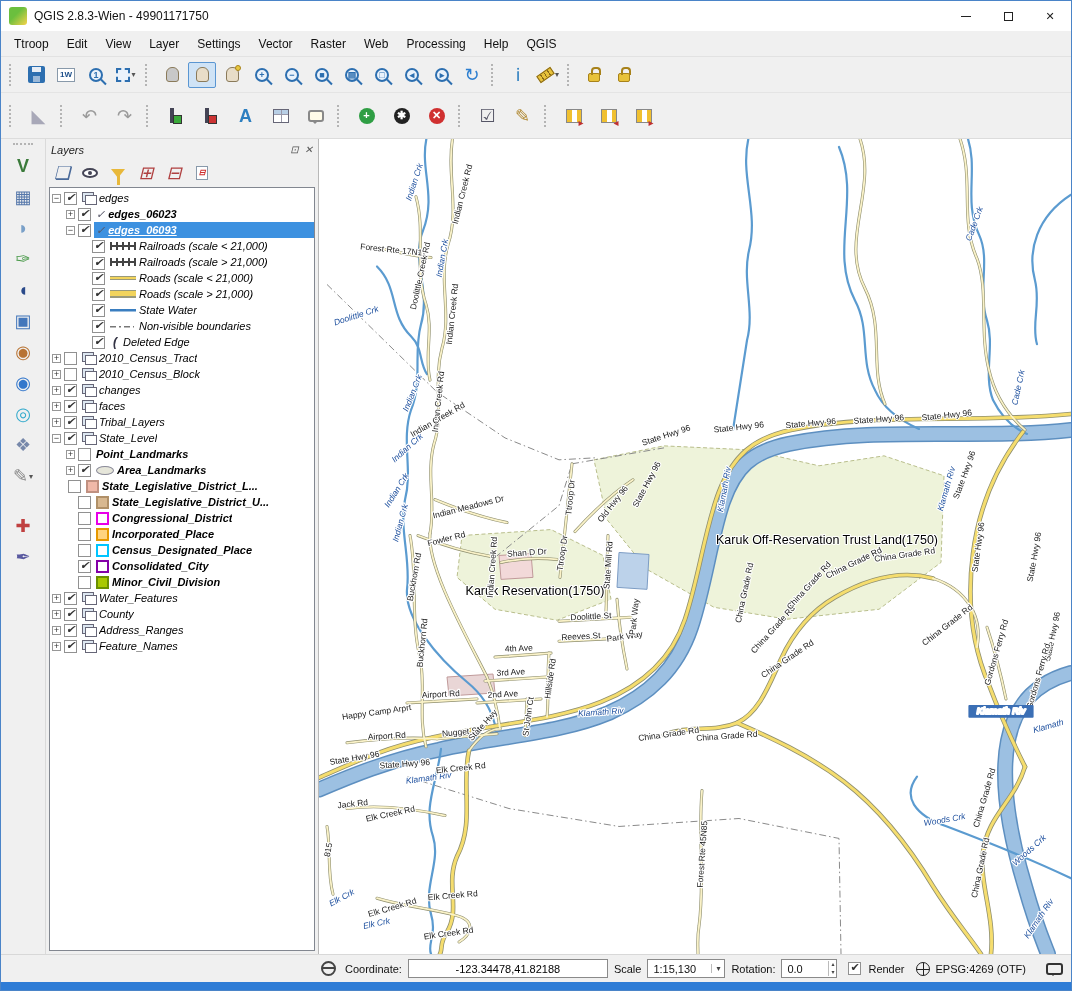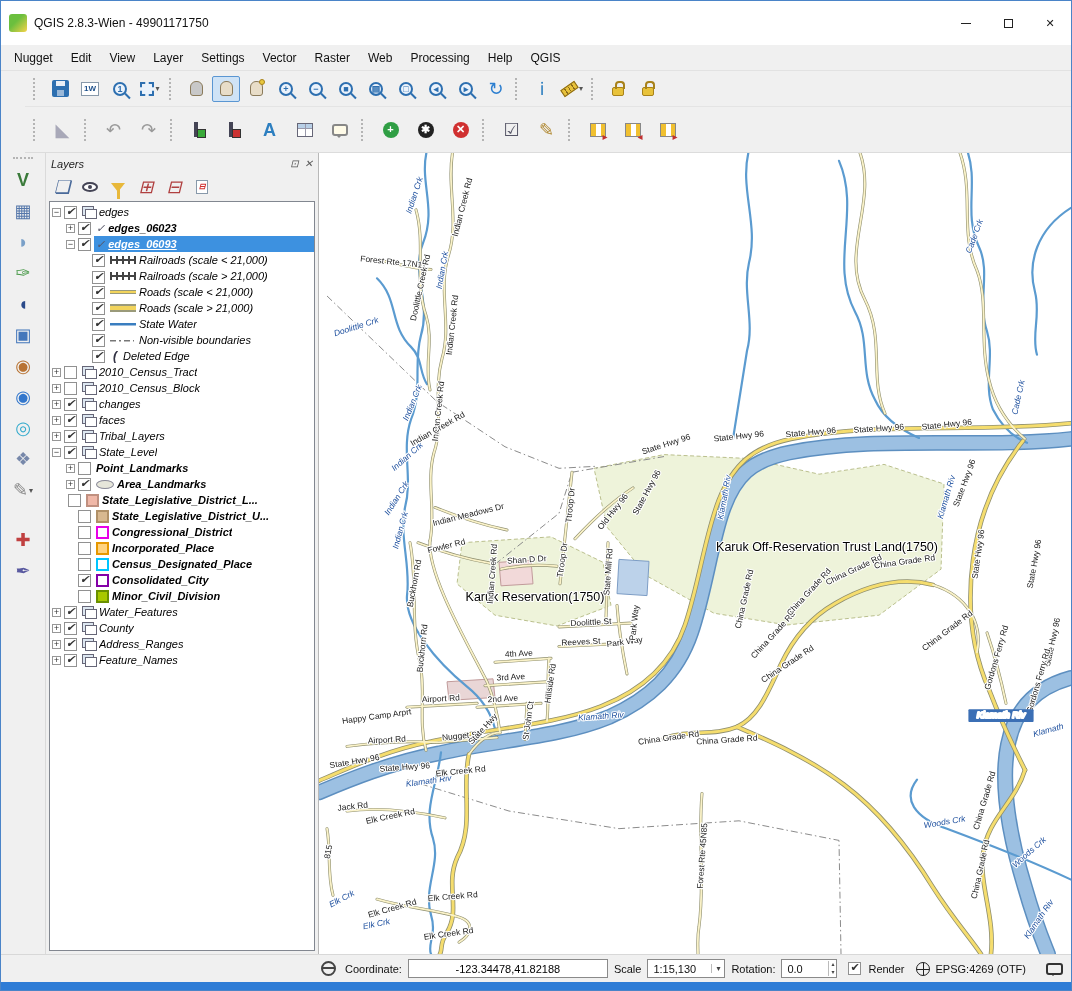--- a/index.html
+++ b/index.html
@@ -3,32 +3,32 @@
 <meta charset="utf-8">
 <style>
   * { box-sizing: border-box; }
   html,body { margin:0; padding:0; background:#888; }
   #window {
     width:1072px; height:991px; background:#f0f0f0; position:relative;
     font-family:"Liberation Sans", sans-serif; border:1px solid #4a84c8;
     display:flex; flex-direction:column; overflow:hidden;
   }
   
-  .titlebar { height:44px; background:#ffffff; display:flex; align-items:center; padding-left:8px; flex:none; }
+  .titlebar { height:30px; background:#ffffff; display:flex; align-items:center; padding-left:8px; flex:none; }
   .app-icon { width:18px; height:18px; border-radius:3px; background:linear-gradient(135deg,#6bbf3e 40%,#f6d34a); margin-right:7px; flex:none; }
   .title-text { font-size:12px; color:#111; }
   .win-btns { margin-left:auto; display:flex; height:100%; }
   .win-btn { width:42px; height:100%; display:flex; align-items:center; justify-content:center; color:#222; font-size:11px; }
   .win-btn .min-glyph { width:10px; border-bottom:1px solid #222; height:1px; display:block; }
   .win-btn .max-glyph { width:9px; height:9px; border:1px solid #222; display:block; }
   
   .menubar { height:26px; background:#f0f0f0; display:flex; align-items:center; padding-left:4px; font-size:12px; color:#111; flex:none; border-bottom:1px solid #e2e2e2;}
   .menu-item { padding:4px 9px; }
   
-  .toolbar { display:flex; align-items:center; padding:2px 4px; flex:none; background:#f0f0f0;margin-left:24px; }
+  .toolbar { display:flex; align-items:center; padding:2px 4px; flex:none; background:#f0f0f0; }
   .toolbar1 { height:36px; border-bottom:1px solid #e4e4e4; }
   .toolbar2 { height:46px; border-bottom:1px solid #dcdcdc; }
   .tbtn { display:flex; align-items:center; justify-content:center; border:1px solid transparent; border-radius:2px; margin:0 1px; position:relative; }
   .toolbar1 .tbtn { width:28px; height:26px; }
   .toolbar2 .tbtn { width:33px; height:31px; }
   .tbtn.pressed { border-color:#5a96d2; background:#cfe3f6; }
   .tb-handle { width:8px; height:22px; border-left:2px dotted #b4b4b4; margin:0 4px; flex:none; }
   .tb-gap { height:16px; flex:none; }
   .caret { font-size:8px; color:#555; margin-left:1px; }
   .ic-char { font-size:14px; line-height:1; }
@@ -138,21 +138,21 @@
       <div class="win-btn">
           <span class="max-glyph"></span>
         </div>
       <div class="win-btn">
           <span>✕</span>
         </div>
     </div>
   </div>
 
   <div class="menubar">
-      <span class="menu-item">Nugget</span>
+      <span class="menu-item">Ttroop</span>
       <span class="menu-item">Edit</span>
       <span class="menu-item">View</span>
       <span class="menu-item">Layer</span>
       <span class="menu-item">Settings</span>
       <span class="menu-item">Vector</span>
       <span class="menu-item">Raster</span>
       <span class="menu-item">Web</span>
       <span class="menu-item">Processing</span>
       <span class="menu-item">Help</span>
       <span class="menu-item">QGIS</span>

